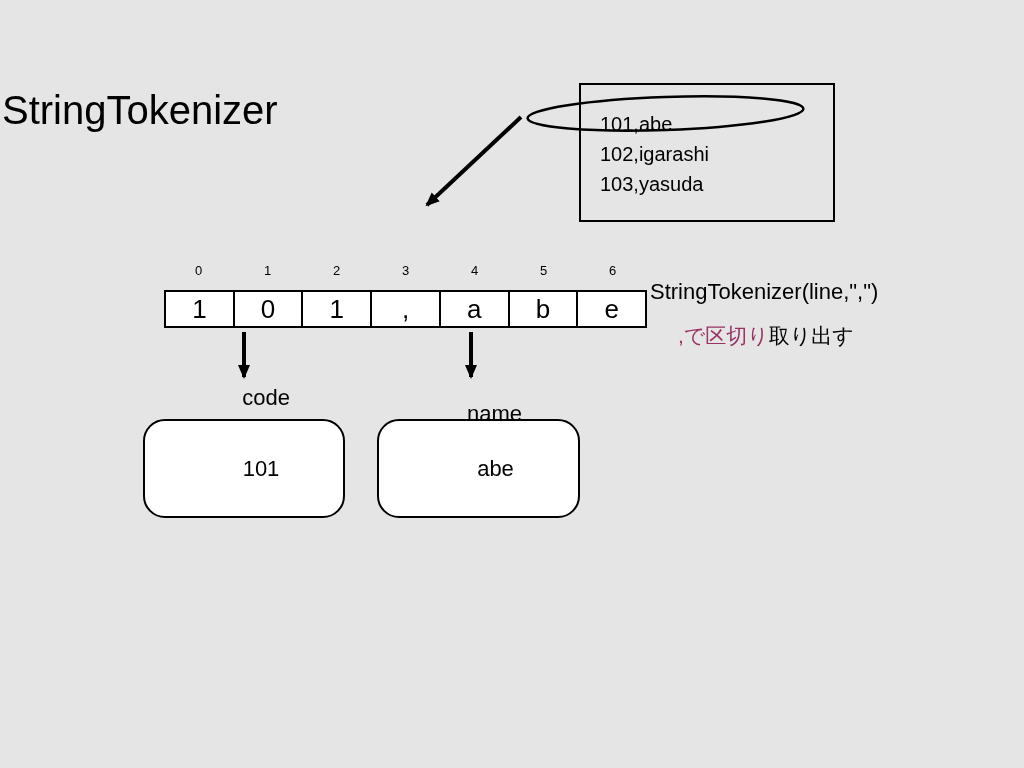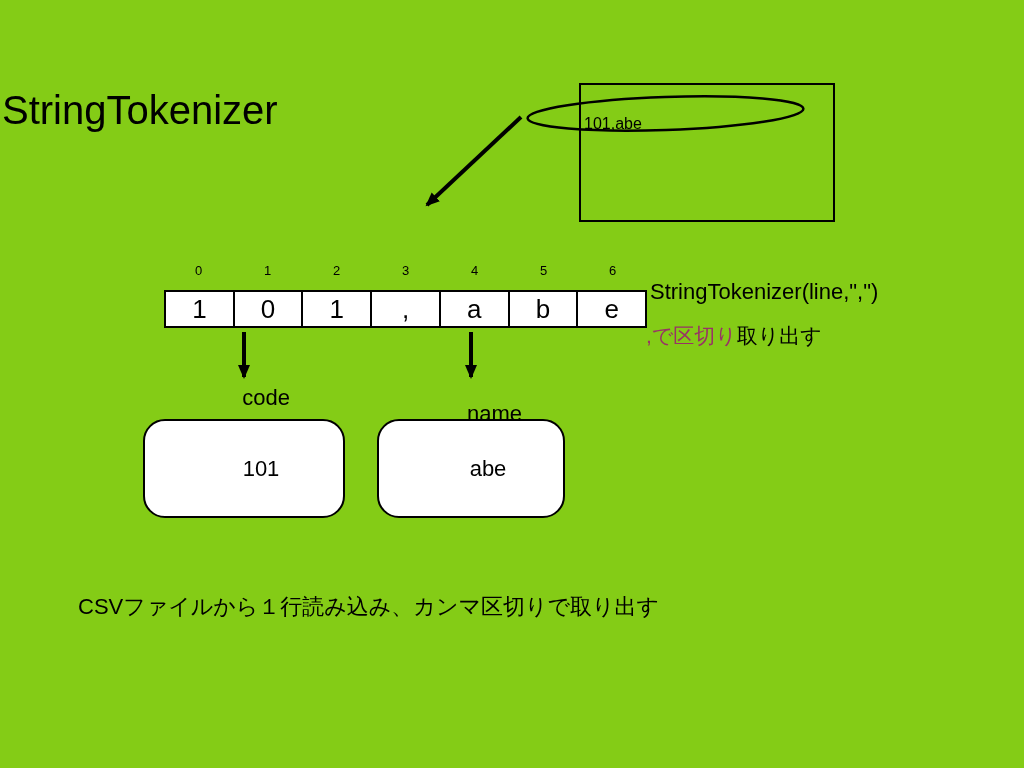--- a/index.html
+++ b/index.html
@@ -4,21 +4,21 @@
 <style>
   html, body {
     margin: 0;
     padding: 0;
     background: #ffffff;
   }
   #slide {
     position: relative;
     width: 1024px;
     height: 768px;
-    background: #84cc16;
+    background: #e5e5e5;
     overflow: hidden;
     font-family: "Liberation Sans", "DejaVu Sans", sans-serif;
     color: #000000;
   }
   .abs { position: absolute; }
 
   
   #title {
     left: 2px;
     top: 88px;
@@ -32,23 +32,24 @@
   #csv-box {
     left: 579px;
     top: 83px;
     width: 256px;
     height: 139px;
     border: 2px solid #000000;
     box-sizing: border-box;
     padding: 24px 0 0 3px;
   }
   #csv-box .csv-line {
-    font-size: 16px;
+    font-size: 20px;
     line-height: 30px;
     white-space: nowrap;
+    margin-left: 16px;
   }
 
   
   #overlay {
     left: 0; top: 0;
     width: 1024px;
     height: 768px;
     pointer-events: none;
   }
 
@@ -95,21 +96,21 @@
     font-size: 22px;
     white-space: nowrap;
     color: #000000;
   }
   #split-annotation {
     left: 646px;
     top: 322px;
     font-size: 21px;
     white-space: nowrap;
   }
-  #split-annotation .hl { color: #993366; }
+  #split-annotation .hl { color: #993366; margin-left: 32px; }
   #split-annotation .rest { color: #000000; font-family: Liberation Serif, serif; }
 
   
   .token-label {
     width: 100px;
     text-align: right;
     font-size: 22px;
     color: #000000;
   }
   #token-label-code { left: 190px; top: 385px; }
@@ -121,40 +122,42 @@
     border-radius: 22px;
     box-sizing: border-box;
     display: flex;
     align-items: center;
     justify-content: center;
     font-size: 22px;
     background: #ffffff;
     padding-left: 34px;
   }
   #token-box-code { left: 143px; top: 419px; width: 202px; height: 99px; }
-  #token-box-name { left: 377px; top: 419px; width: 188px; height: 99px; }
+  #token-box-name { left: 377px; top: 419px; width: 203px; height: 99px; }
 
   
   #footer-note {
     left: 78px;
     top: 592px;
     font-size: 22px;
     white-space: nowrap;
     color: #000000;
   }
 </style>
 </head>
 <body>
 
 <div id="slide">
 
   <div id="title" class="abs">StringTokenizer</div>
 
   <div id="csv-box" class="abs">
     <div class="csv-line">101,abe</div>
+    <div class="csv-line">102,igarashi</div>
+    <div class="csv-line">103,yasuda</div>
   </div>
 
   <svg id="overlay" class="abs" width="1024" height="768" viewBox="0 0 1024 768" xmlns="http://www.w3.org/2000/svg">
     <defs>
       <marker id="ah" markerWidth="5" markerHeight="4" refX="3" refY="1.5" orient="auto" markerUnits="strokeWidth">
         <path d="M0,0 L3.5,1.5 L0,3 Z" fill="#000000"></path>
       </marker>
     </defs>
 
     <ellipse cx="665.5" cy="113.5" rx="138" ry="16.5" transform="rotate(-2 665.5 113.5)" fill="none" stroke="#000000" stroke-width="2.5"></ellipse>
@@ -195,15 +198,14 @@
   <div id="token-label-code" class="abs token-label">code</div>
   <div id="token-label-name" class="abs token-label">name</div>
 
   <div id="token-box-code" class="abs token-box">
     <span>101</span>
   </div>
   <div id="token-box-name" class="abs token-box">
     <span>abe</span>
   </div>
 
-  <div id="footer-note" class="abs">CSVファイルから１行読み込み、カンマ区切りで取り出す</div>
 
 </div>
 
 </body></html>

